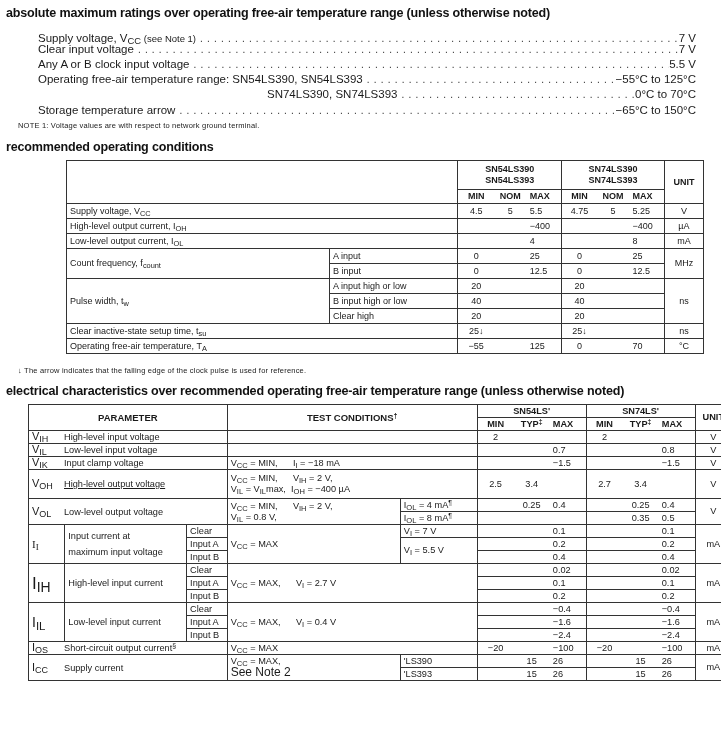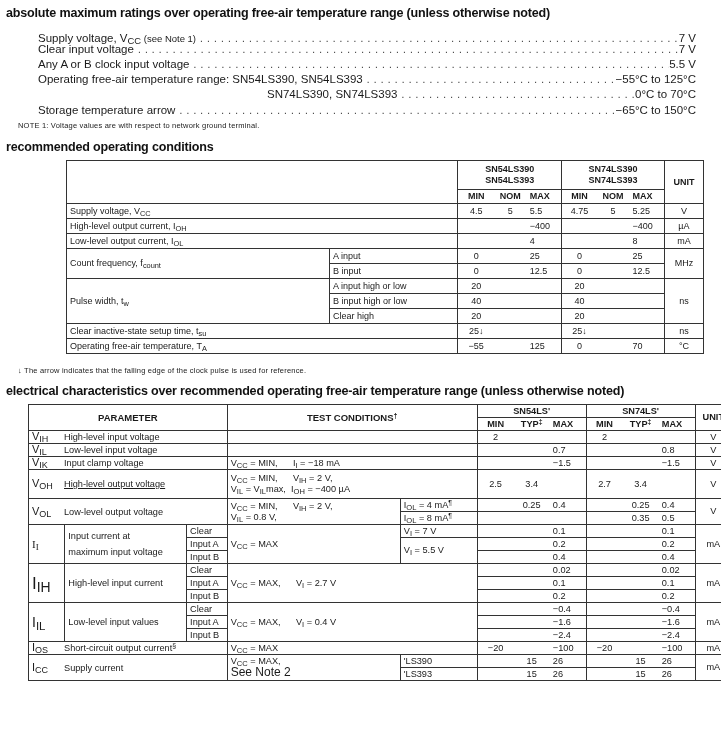--- a/index.html
+++ b/index.html
@@ -355,21 +355,21 @@
         <td>Input B</td>
         <td class="c nr"></td>
         <td class="c nb"></td>
         <td class="r nl">0.2</td>
         <td class="c nr"></td>
         <td class="c nb"></td>
         <td class="r nl">0.2</td>
       </tr>
       <tr>
         <td rowspan="3" style="font-size: 14px;">I<sub>IL</sub></td>
-        <td rowspan="3">Low-level input values</td>
+        <td rowspan="3">Low-level input current</td>
         <td>Clear</td>
         <td rowspan="3" colspan="2">V<sub>CC</sub> = MAX,&nbsp;&nbsp;&nbsp;&nbsp;&nbsp;&nbsp;V<sub>I</sub> = 0.4 V</td>
         <td class="c nr"></td>
         <td class="c nb"></td>
         <td class="r nl">−0.4</td>
         <td class="c nr"></td>
         <td class="c nb"></td>
         <td class="r nl">−0.4</td>
         <td class="c" rowspan="3">mA</td>
       </tr>

